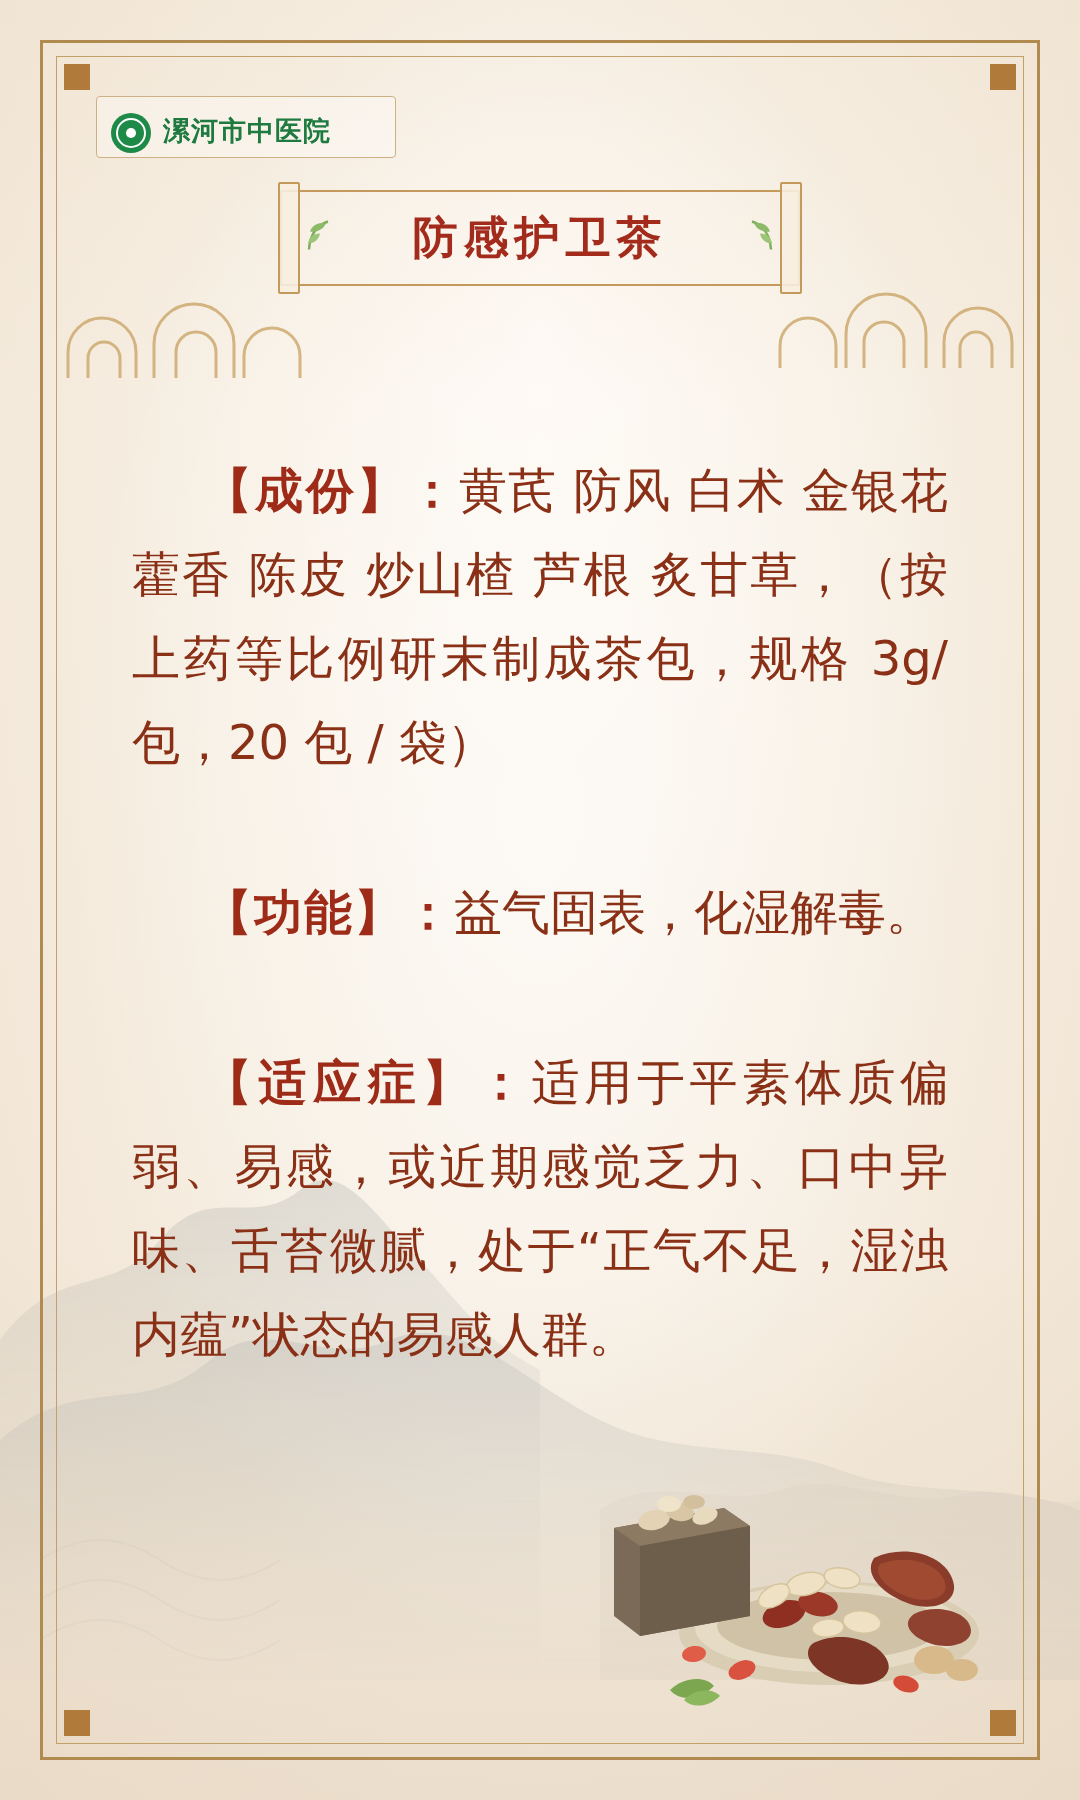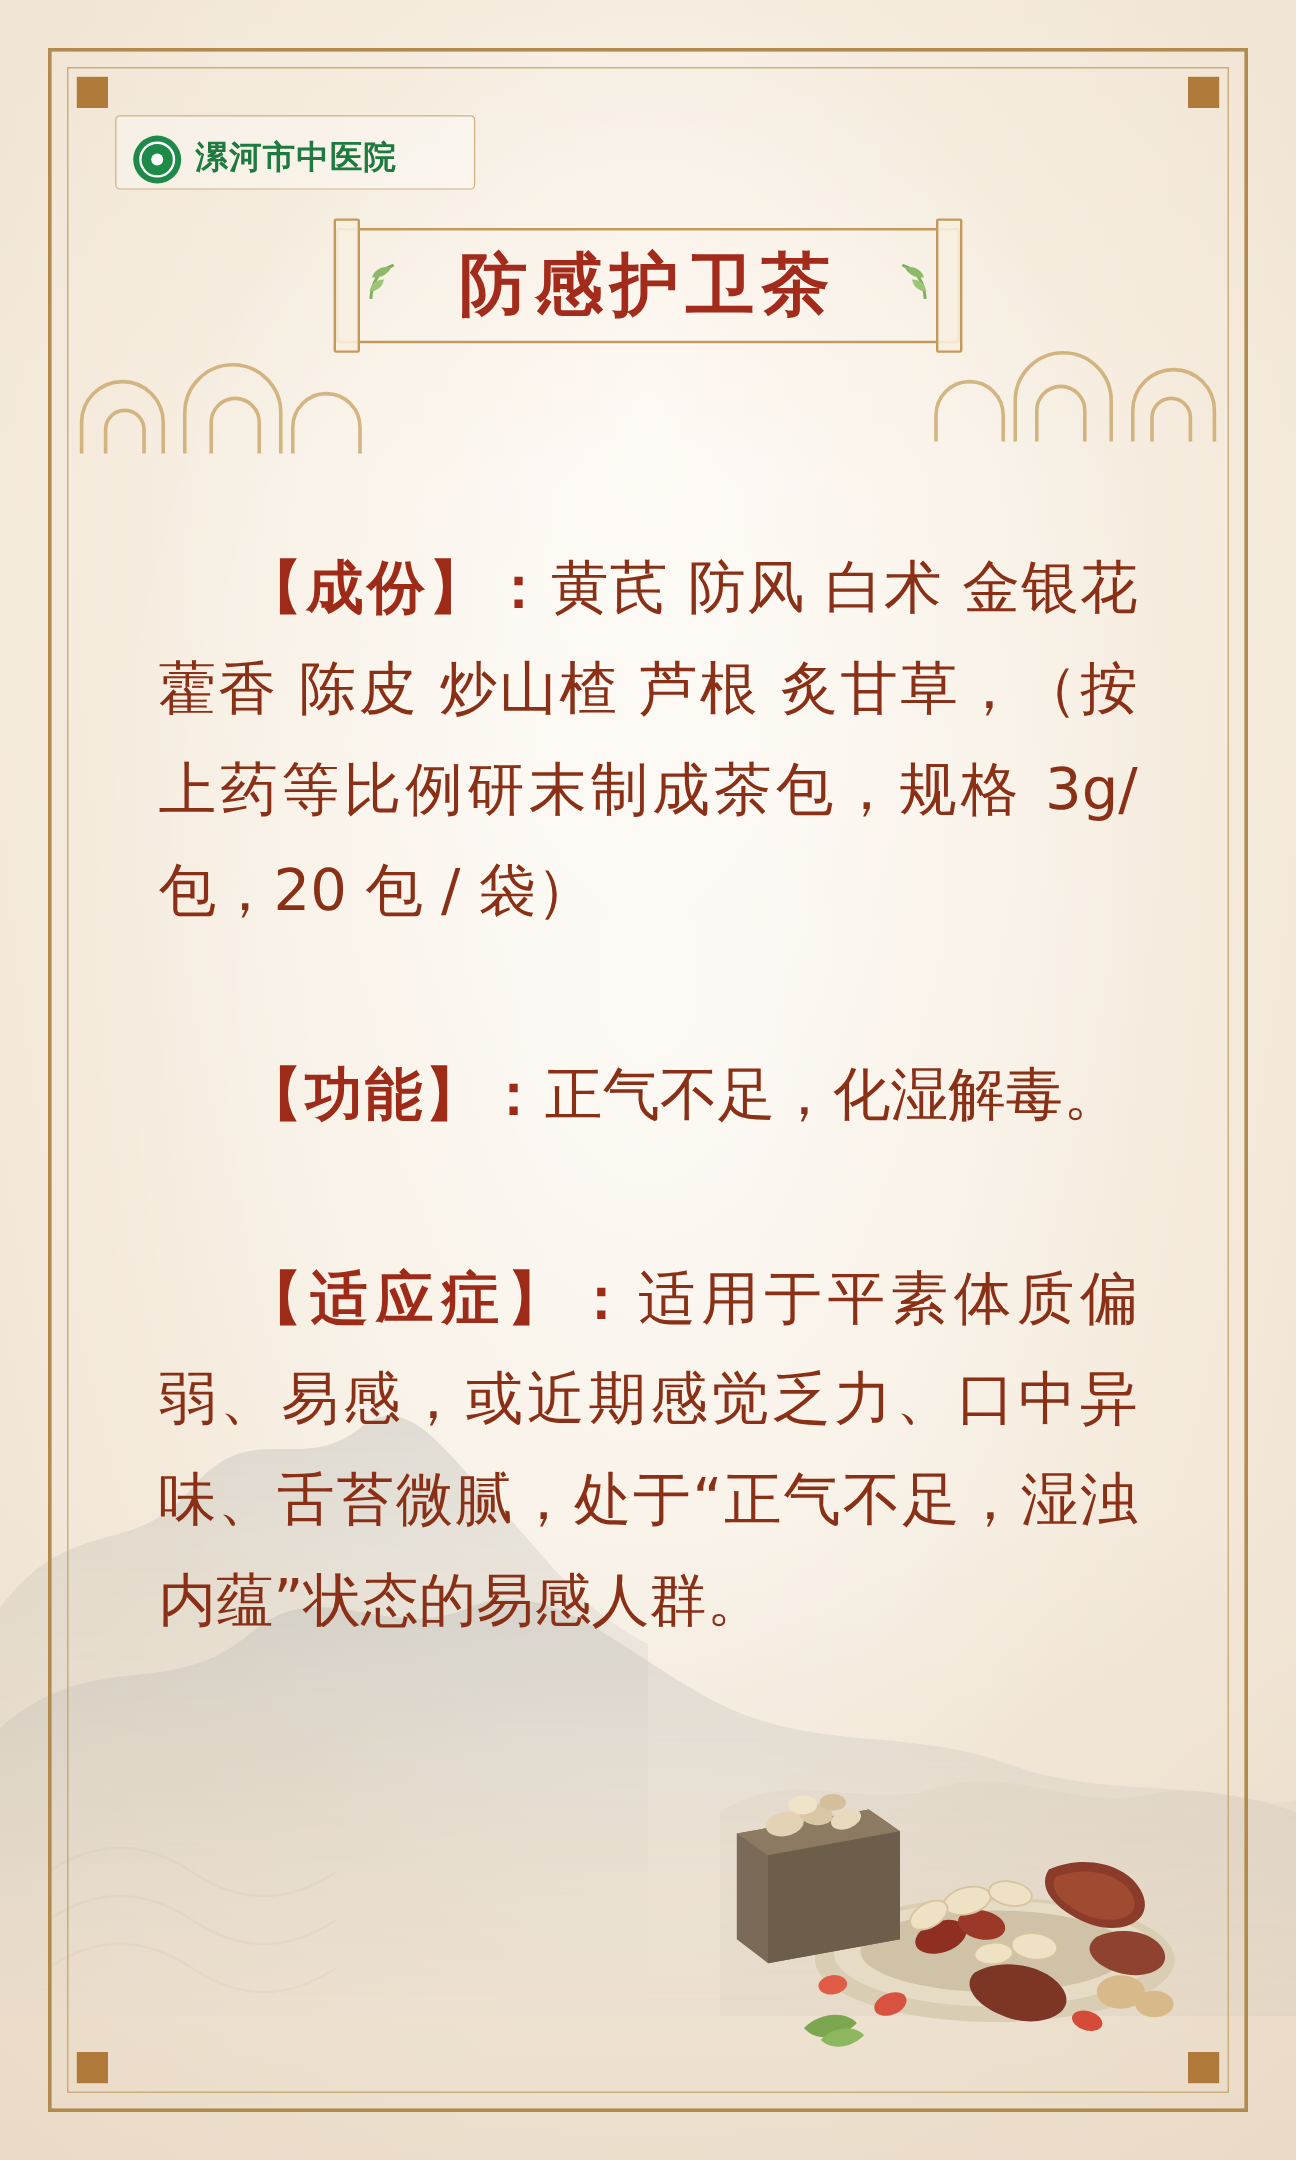--- a/index.html
+++ b/index.html
@@ -161,21 +161,21 @@
   }
   .title-bamboo.left  { left: 26px; }
   .title-bamboo.right { right: 26px; }
   .poster-title {
     position: absolute;
     inset: 0;
     display: flex;
     align-items: center;
     justify-content: center;
     font-family: "DejaVu Serif", "Liberation Serif", serif;
-    font-size: 57px;
+    font-size: 45px;
     font-weight: bold;
     color: #a32b1c;
     letter-spacing: 6px;
   }
 
   
   .cloud {
     position: absolute;
     pointer-events: none;
   }
@@ -307,21 +307,21 @@
     </svg>
   </div>
 
   <div class="content">
 
     <div class="section">
       <p class="para"><span class="label">【成份】：</span><span>黄芪 防风 白术 金银花 藿香 陈皮 炒山楂 芦根 炙甘草，（按上药等比例研末制成茶包，规格 3g/ 包，20 包 / 袋）</span></p>
     </div>
 
     <div class="section">
-      <p class="para"><span class="label">【功能】：</span><span>正气不足，化湿解毒。</span></p>
+      <p class="para"><span class="label">【功能】：</span><span>益气固表，化湿解毒。</span></p>
     </div>
 
 
     <div class="section">
       <p class="para"><span class="label">【适应症】：</span><span>适用于平素体质偏弱、易感，或近期感觉乏力、口中异味、舌苔微腻，处于“正气不足，湿浊内蕴”状态的易感人群。</span></p>
     </div>
 
   </div>
 
   <div class="herbs">

